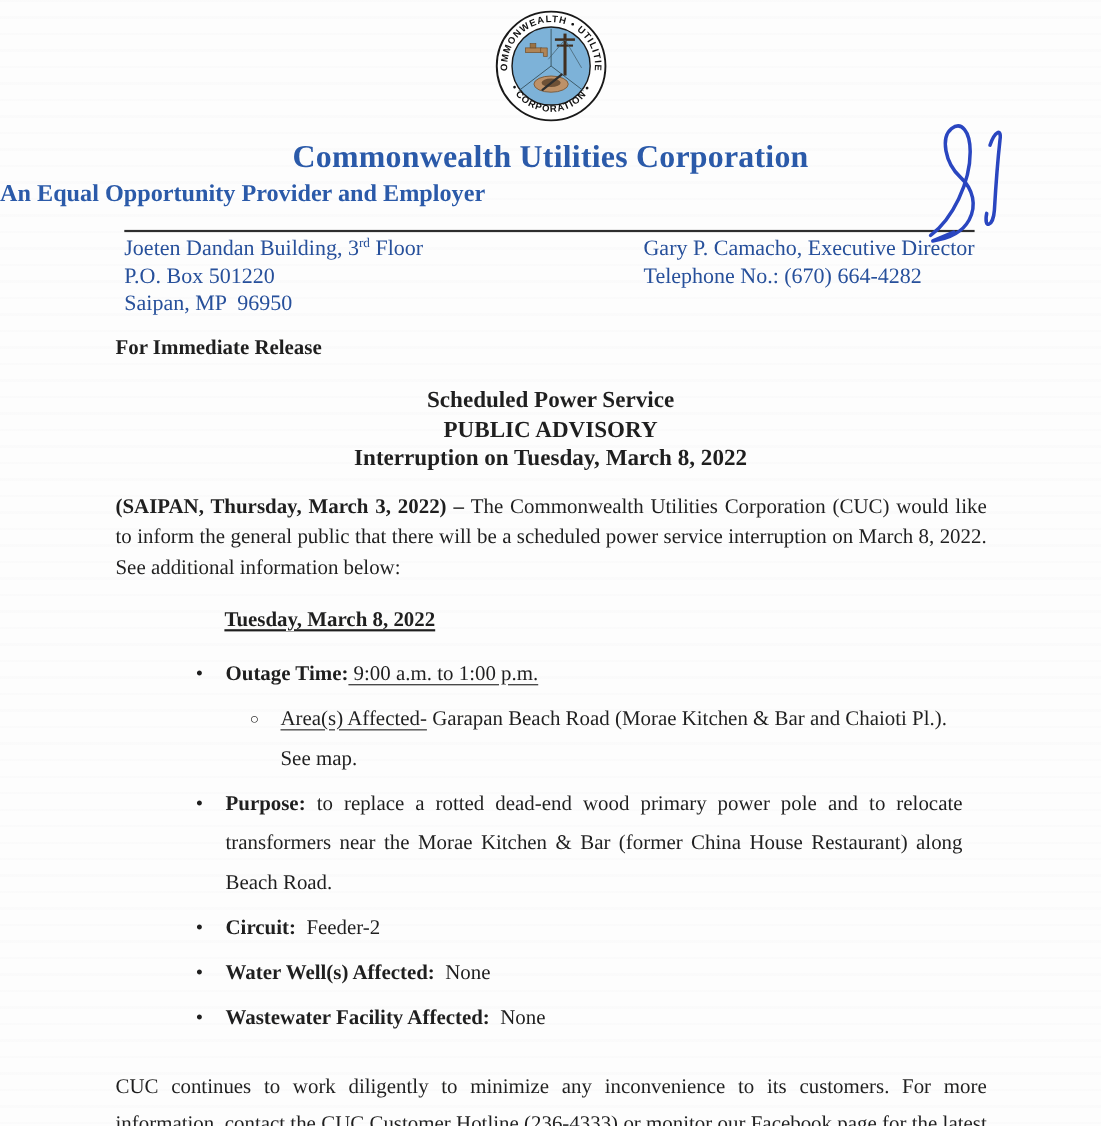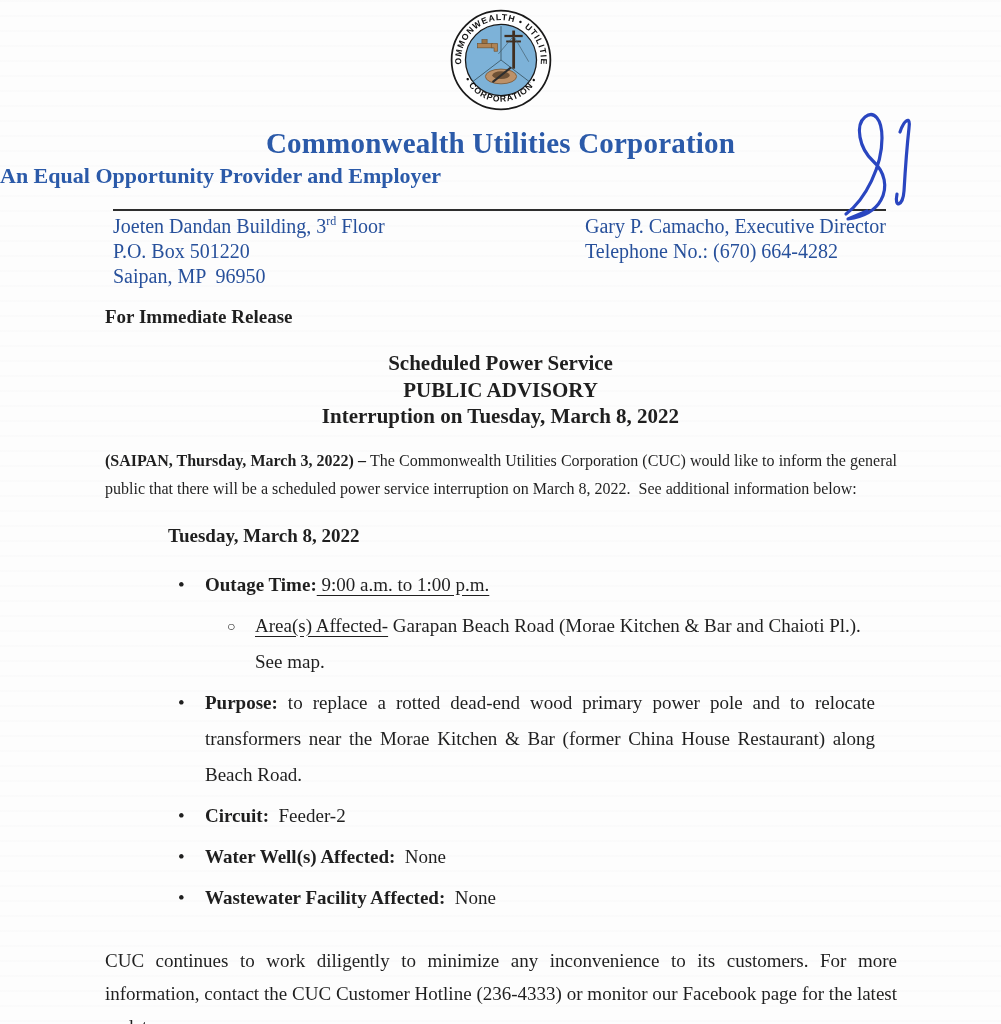--- a/index.html
+++ b/index.html
@@ -23,26 +23,26 @@
   }
   .lh-right { text-align:left; }
   sup { font-size:12px; vertical-align:super; line-height:0; }
 
   .signature { position:absolute; left:836px; top:104px; width:100px; height:130px; pointer-events:none; }
 
   .release { margin:17px 0 0 105px; font-weight:bold; font-size:19px; }
 
   .advisory-title { margin-top:22px; text-align:center; font-weight:bold; font-size:21px; line-height:26.5px; }
 
-  .intro { margin:17px 104px 0 105px; font-size:16px; line-height:28px; text-align:justify; }
+  .intro { margin:17px 104px 0 105px; font-size:19px; line-height:28px; text-align:justify; }
   .b { font-weight:bold; }
   .preserve { white-space:pre-wrap; }
 
   .date-heading { margin:22px 0 0 168px; font-weight:bold; font-size:19px; }
-  .date-heading .u-head { text-underline-offset:3px; text-decoration-thickness:2px; }
+  .date-heading .u-head { text-decoration:underline; text-underline-offset:3px; text-decoration-thickness:2px;margin-left:36px; }
 
   .bullets { margin-top:20px; }
   .bullet-item {
     position:relative; margin:0 126px 5px 205px;
     font-size:19px; line-height:36px; text-align:justify;
   }
   .bullet-glyph { position:absolute; left:-27px; top:0; font-size:19px; }
   .sub-item { position:relative; margin:0 126px 5px 255px; font-size:19px; line-height:36px; }
   .sub-glyph { position:absolute; left:-28px; top:1px; font-size:14px; }
   .u { text-decoration:underline; text-underline-offset:4px; white-space:pre-wrap; }

